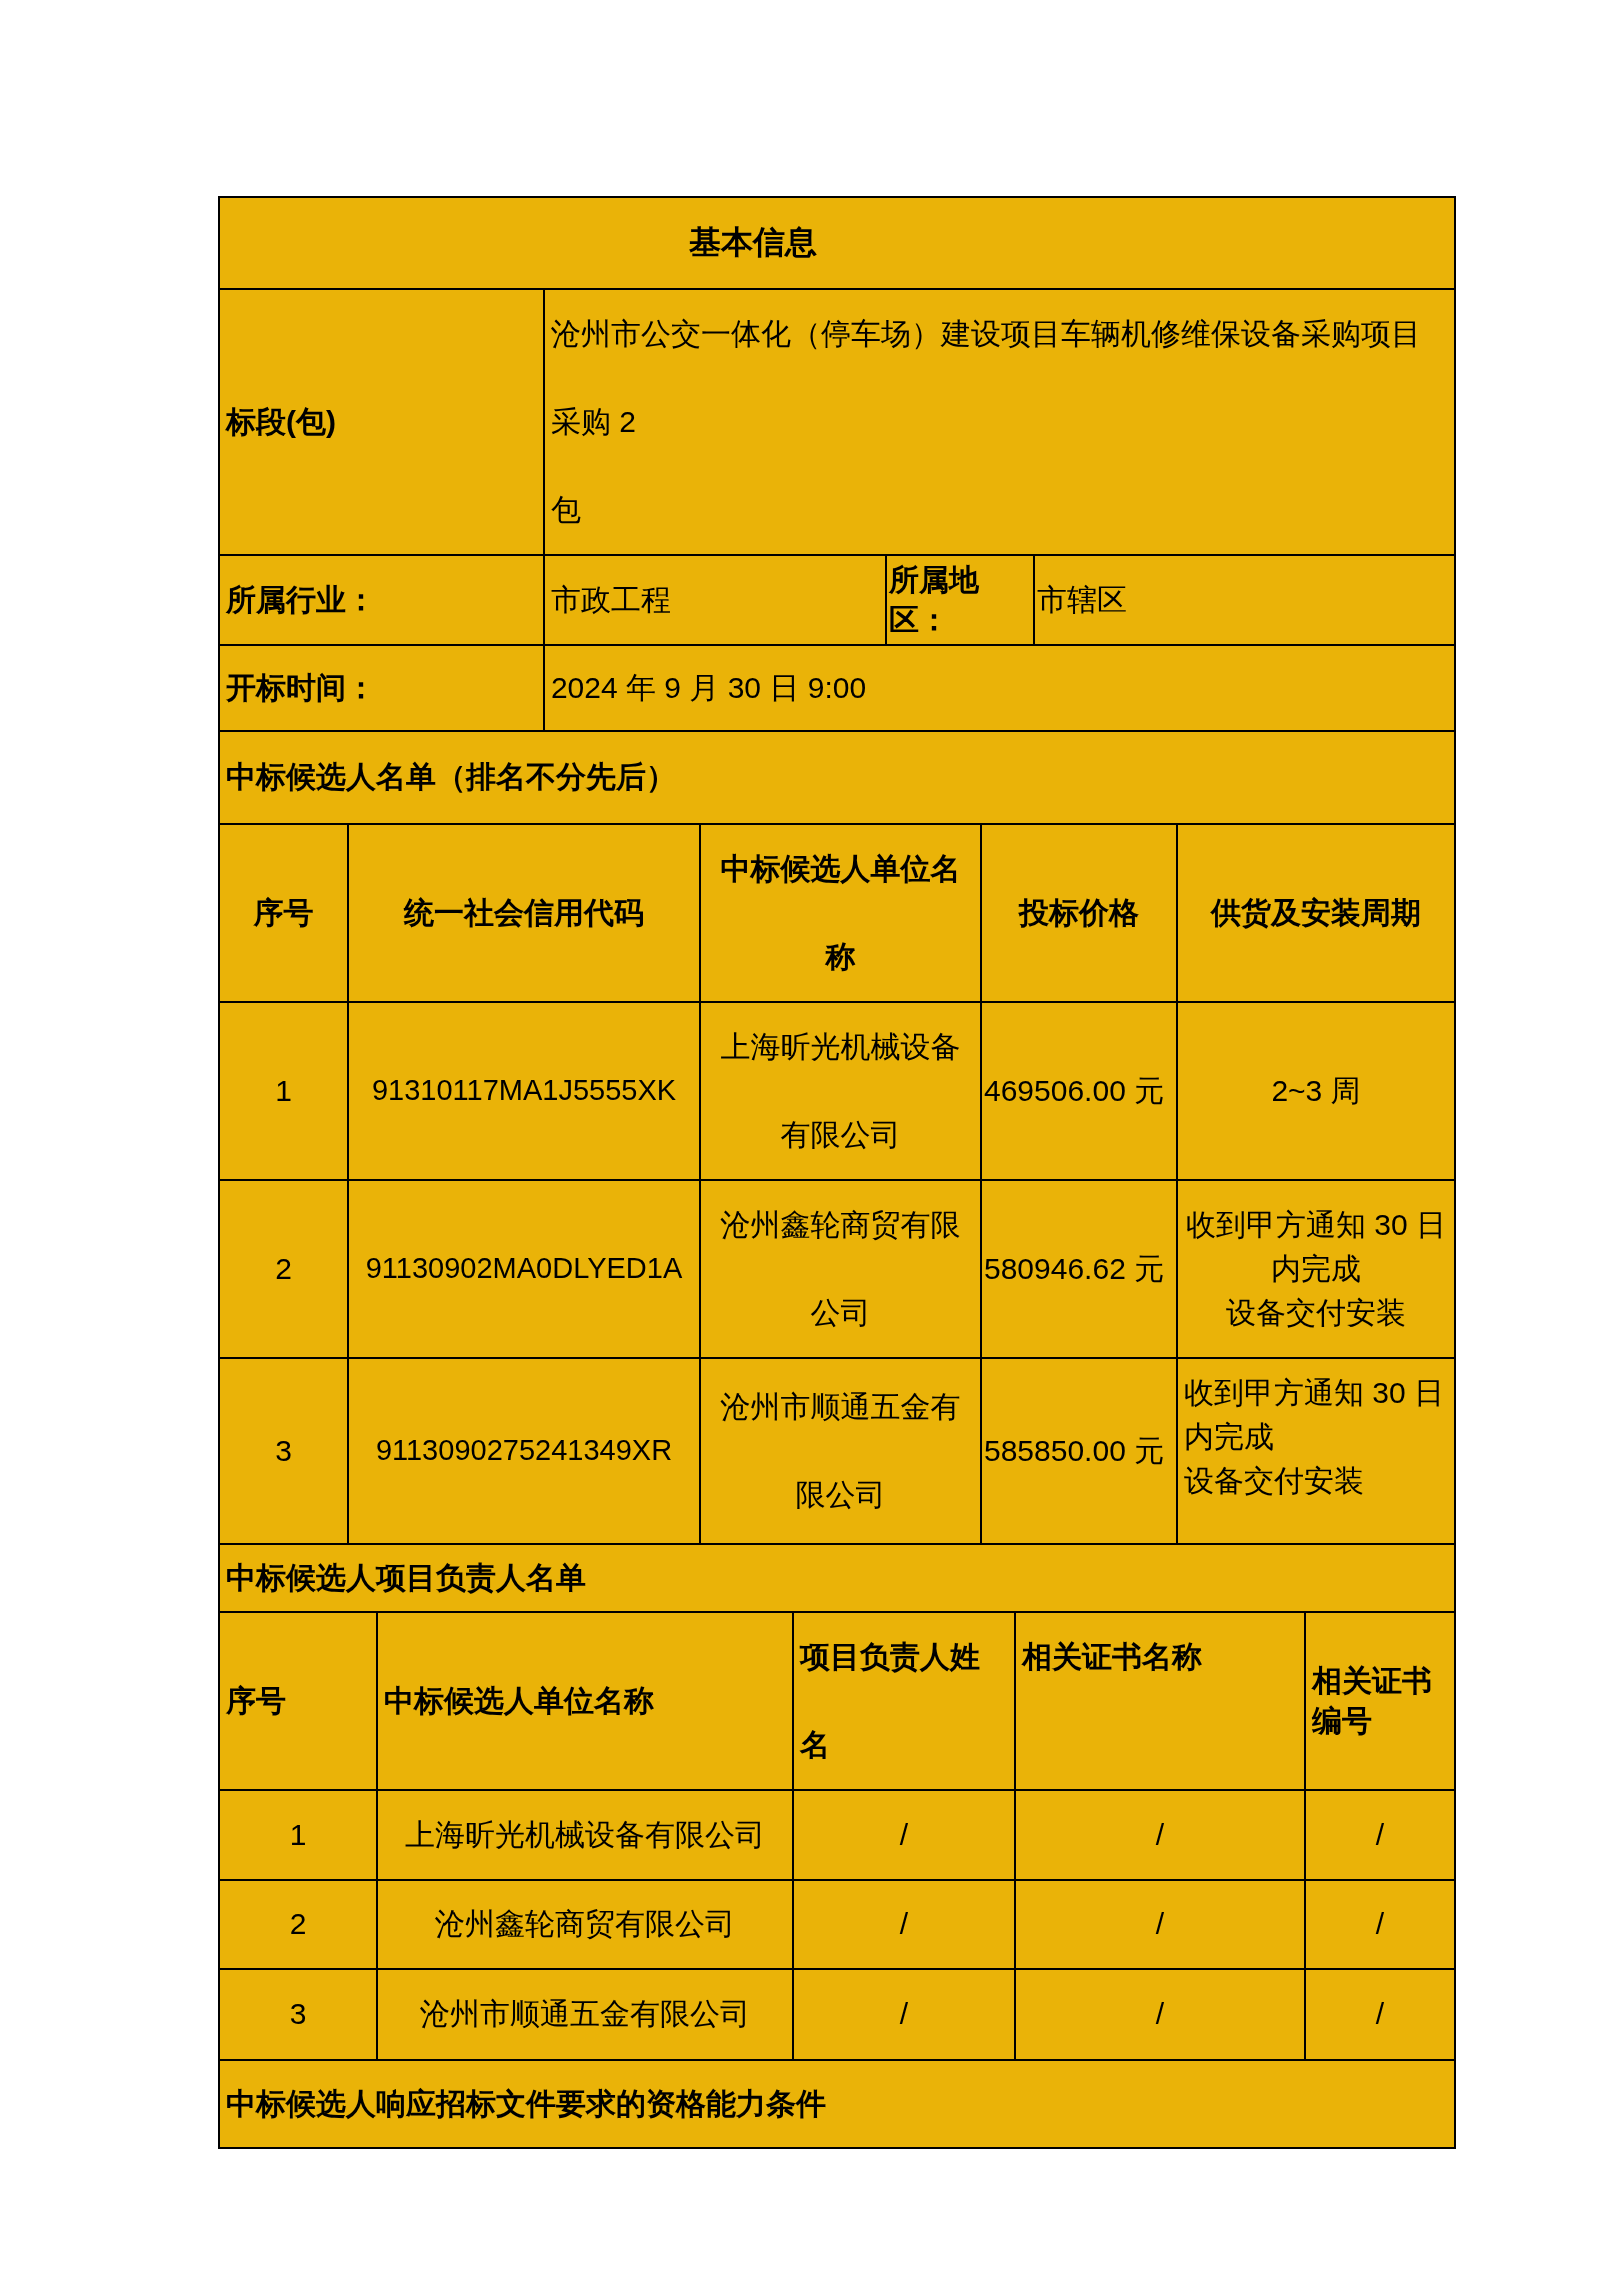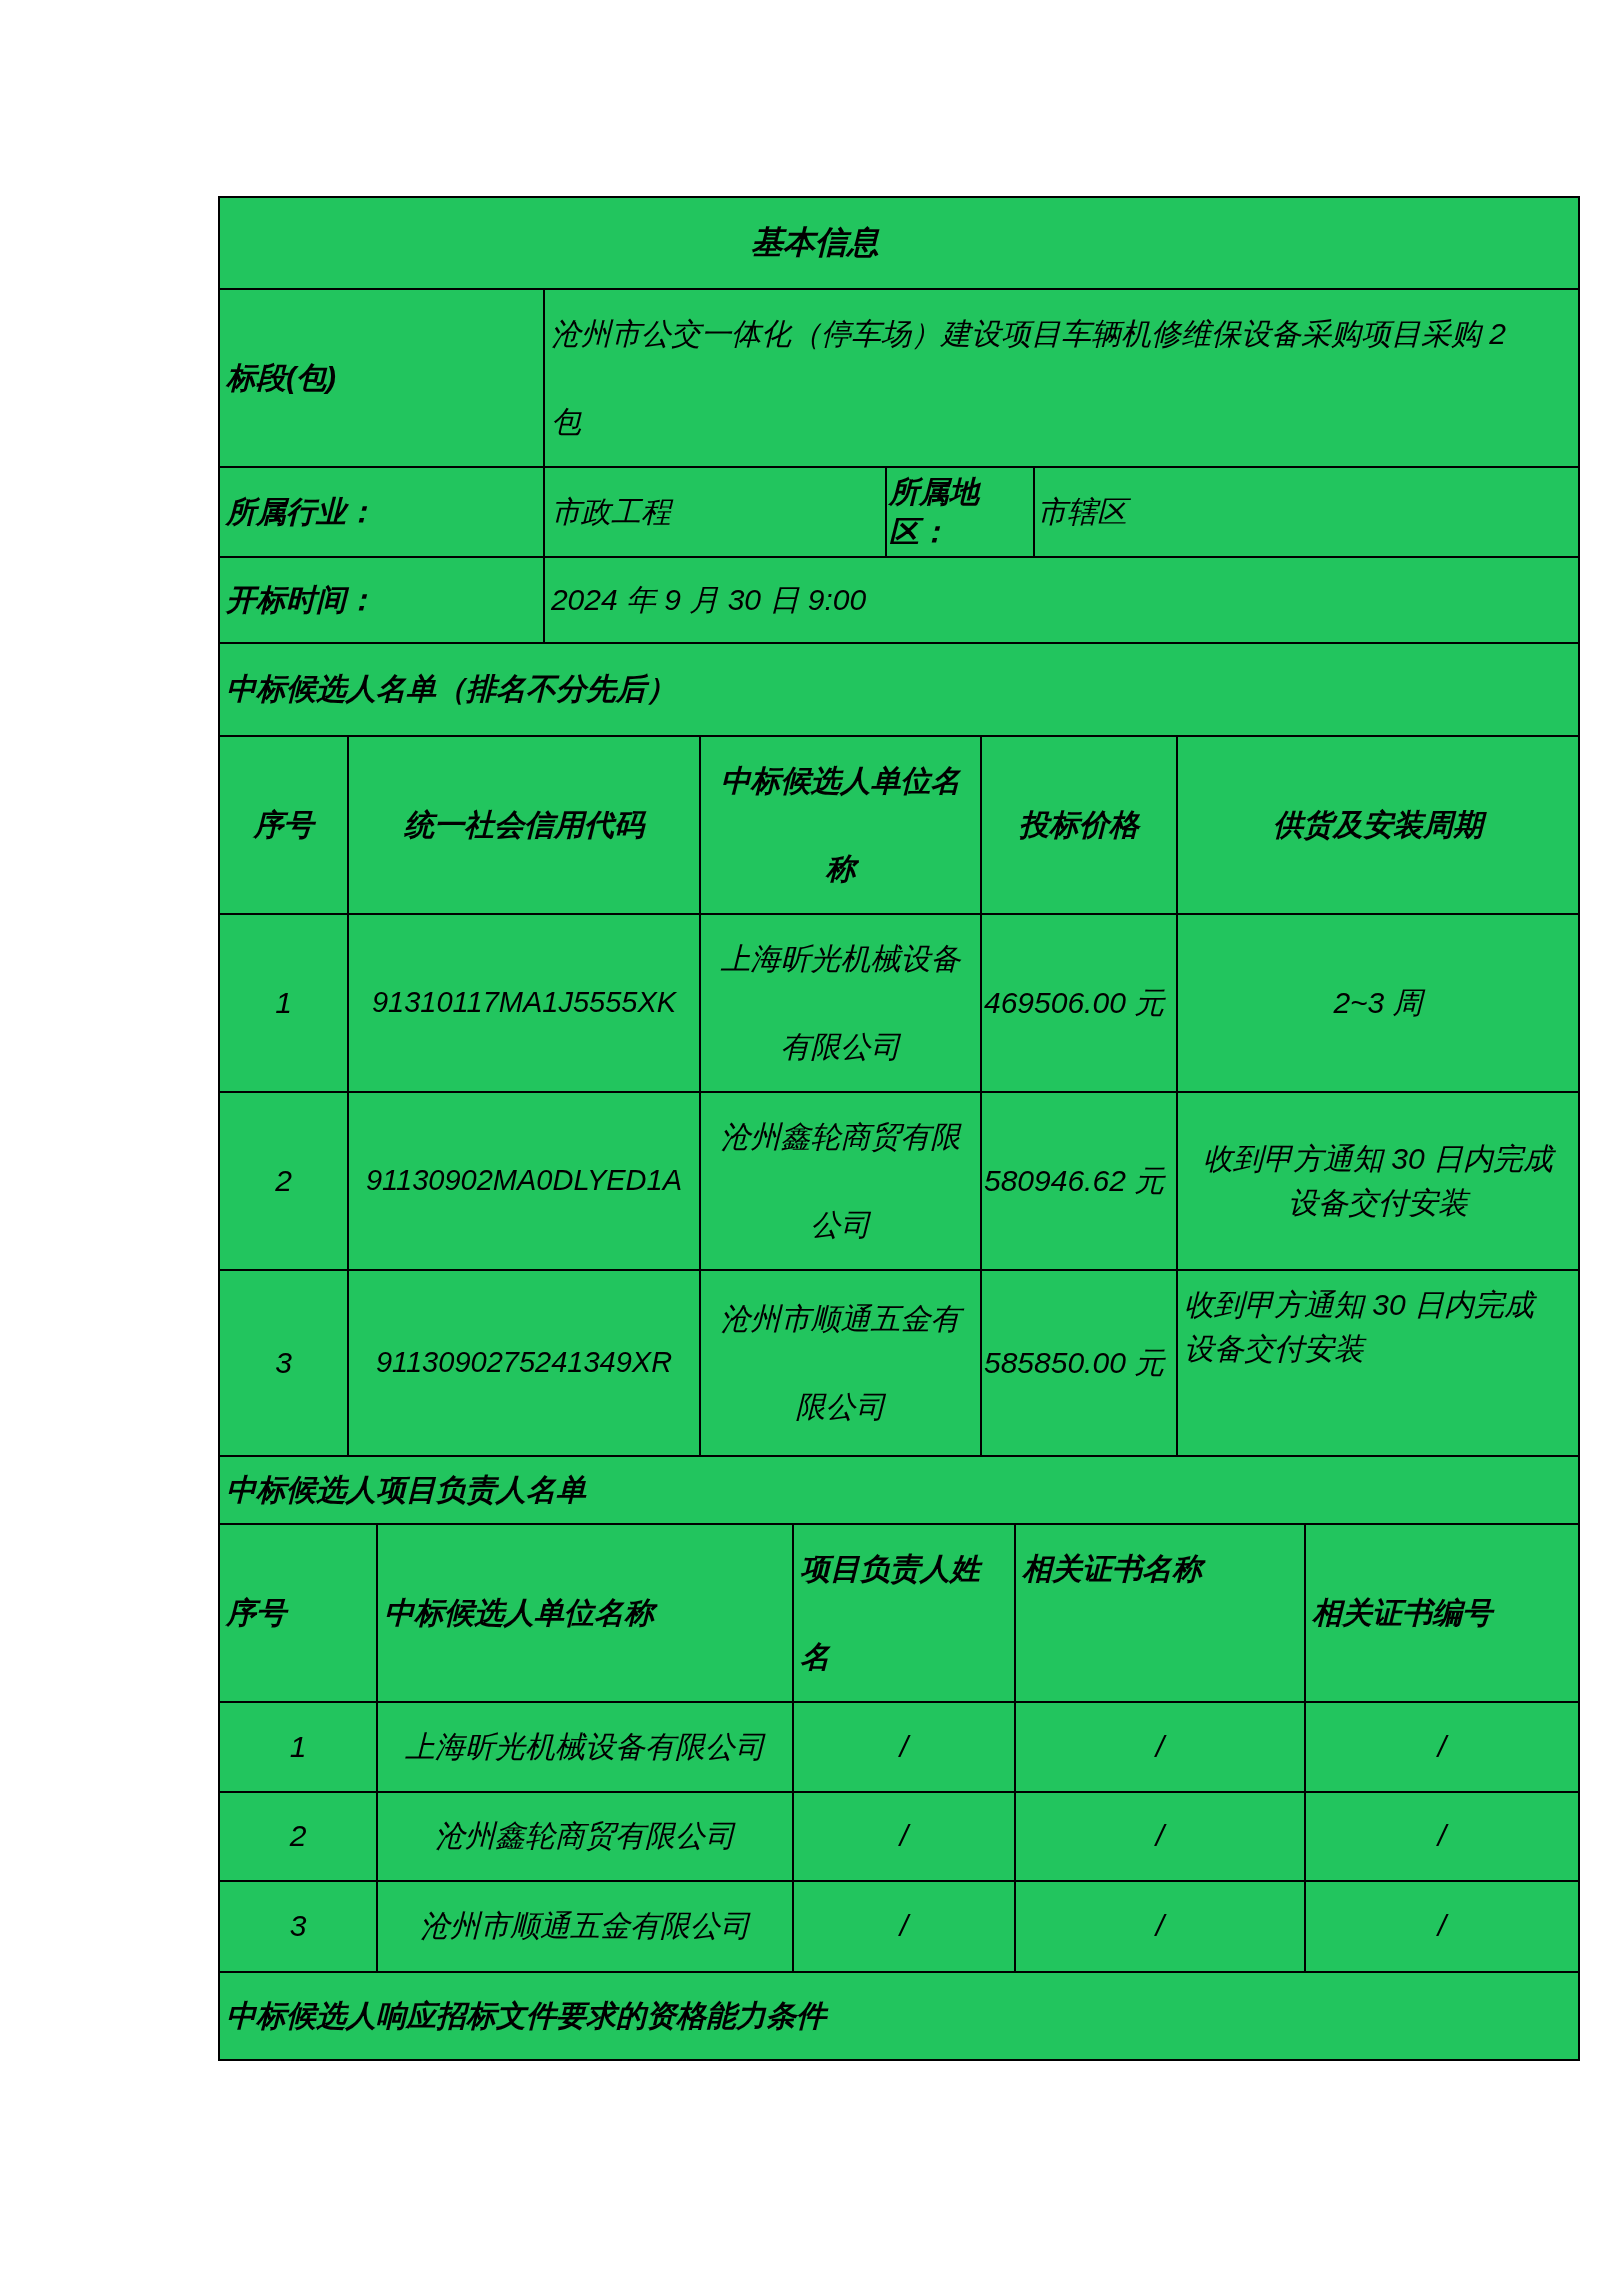--- a/index.html
+++ b/index.html
@@ -2,22 +2,22 @@
 <html><head>
 <meta charset="utf-8">
 <style>
   html,body{margin:0;padding:0;}
   body{
     width:1620px;height:2292px;position:relative;
     background:#ffffff;color:#000000;
     font-family:"Liberation Sans","DejaVu Sans",sans-serif;
   }
   .doc{
-    position:absolute;left:218px;top:196px;width:1362px;
-    border:2.9px solid #000;box-sizing:border-box;background:#22c55e;font-style:italic;
+    position:absolute;left:218px;top:196px;width:1238px;
+    border:2.9px solid #000;box-sizing:border-box;background:#eab308;
   }
   table{border-collapse:collapse;table-layout:fixed;width:100%;}
   td{
     border:2.9px solid #000;
     border-left-width:2px;border-right-width:2px;
     padding:0 5.9px;font-size:30px;vertical-align:middle;
     white-space:pre-line;overflow:hidden;line-height:1.35;
   }
   td:first-child{border-left:none;}
   td:last-child{border-right:none;}

